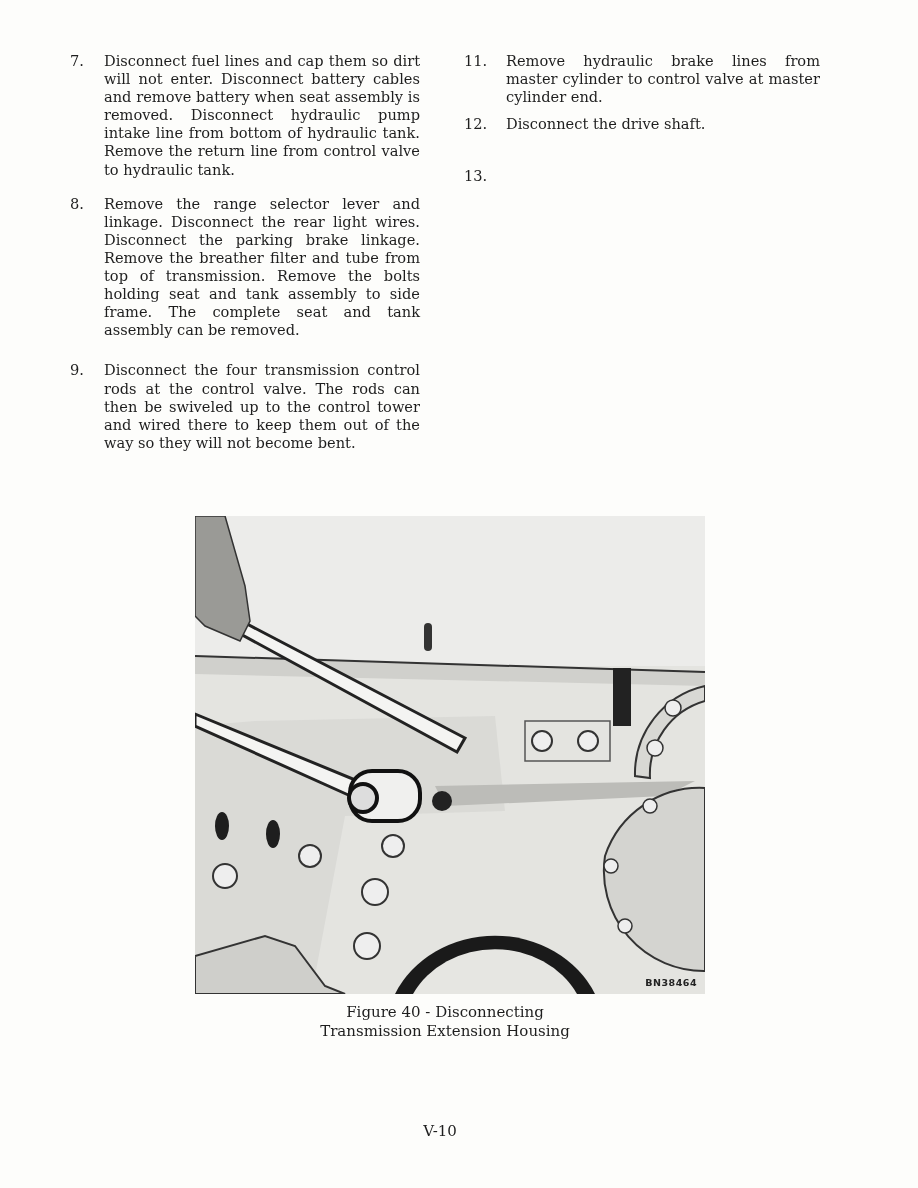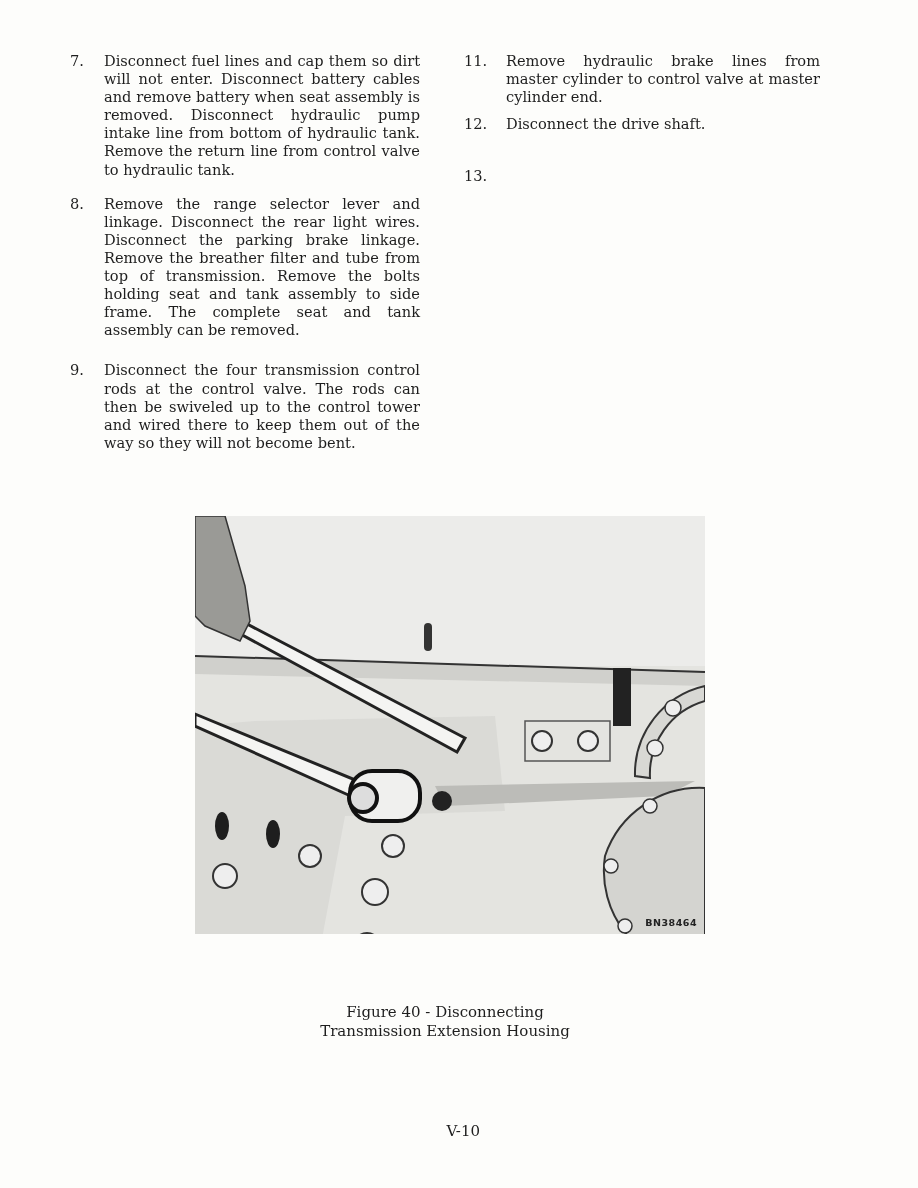--- a/index.html
+++ b/index.html
@@ -6,24 +6,24 @@
   body { width:918px; height:1188px; background:#fdfdfb; position:relative; overflow:hidden;
          font-family:"DejaVu Serif", "Liberation Serif", serif; color:#1e1e1e; }
   .col { position:absolute; top:52px; }
   .col.left { left:70px; width:350px; }
   .col.right { left:464px; width:356px; }
   .step { position:relative; padding-left:34px; font-size:14.6px; line-height:18.1px; text-align:justify; margin-bottom:16px; }
   .col.right .step { padding-left:42px; }
   .step .num { position:absolute; left:0; top:0; }
   .step .txt { display:block; }
   #s8 { margin-top:0; }
-  .figure { position:absolute; left:195px; top:516px; width:510px; height:418px; background:#f9a8d4; overflow:hidden; }
+  .figure { position:absolute; left:195px; top:516px; width:510px; height:478px; background:#f9a8d4; overflow:hidden; }
   .figure svg { display:block; }
   .caption { position:absolute; left:260px; width:370px; top:1003px; text-align:center; font-size:15px; line-height:19px; }
-  .pagenum { position:absolute; left:400px; width:80px; top:1122px; text-align:right; font-size:15px; }
+  .pagenum { position:absolute; left:400px; width:80px; top:1122px; text-align:center; font-size:15px; }
   .figid { position:absolute; right:8px; bottom:6px; font-family:"DejaVu Sans", sans-serif; font-weight:bold; font-size:9.5px; letter-spacing:0.5px; color:#222; }
 </style>
 </head>
 <body>
 
 <div class="col left">
   <div class="step">
     <span class="num">7.</span>
     <span class="txt">Disconnect fuel lines and cap them so dirt will not enter. Disconnect battery cables and remove battery when seat assembly is removed. Disconnect hydraulic pump intake line from bottom of hydraulic tank. Remove the return line from control valve to hydraulic tank.</span>
   </div>

